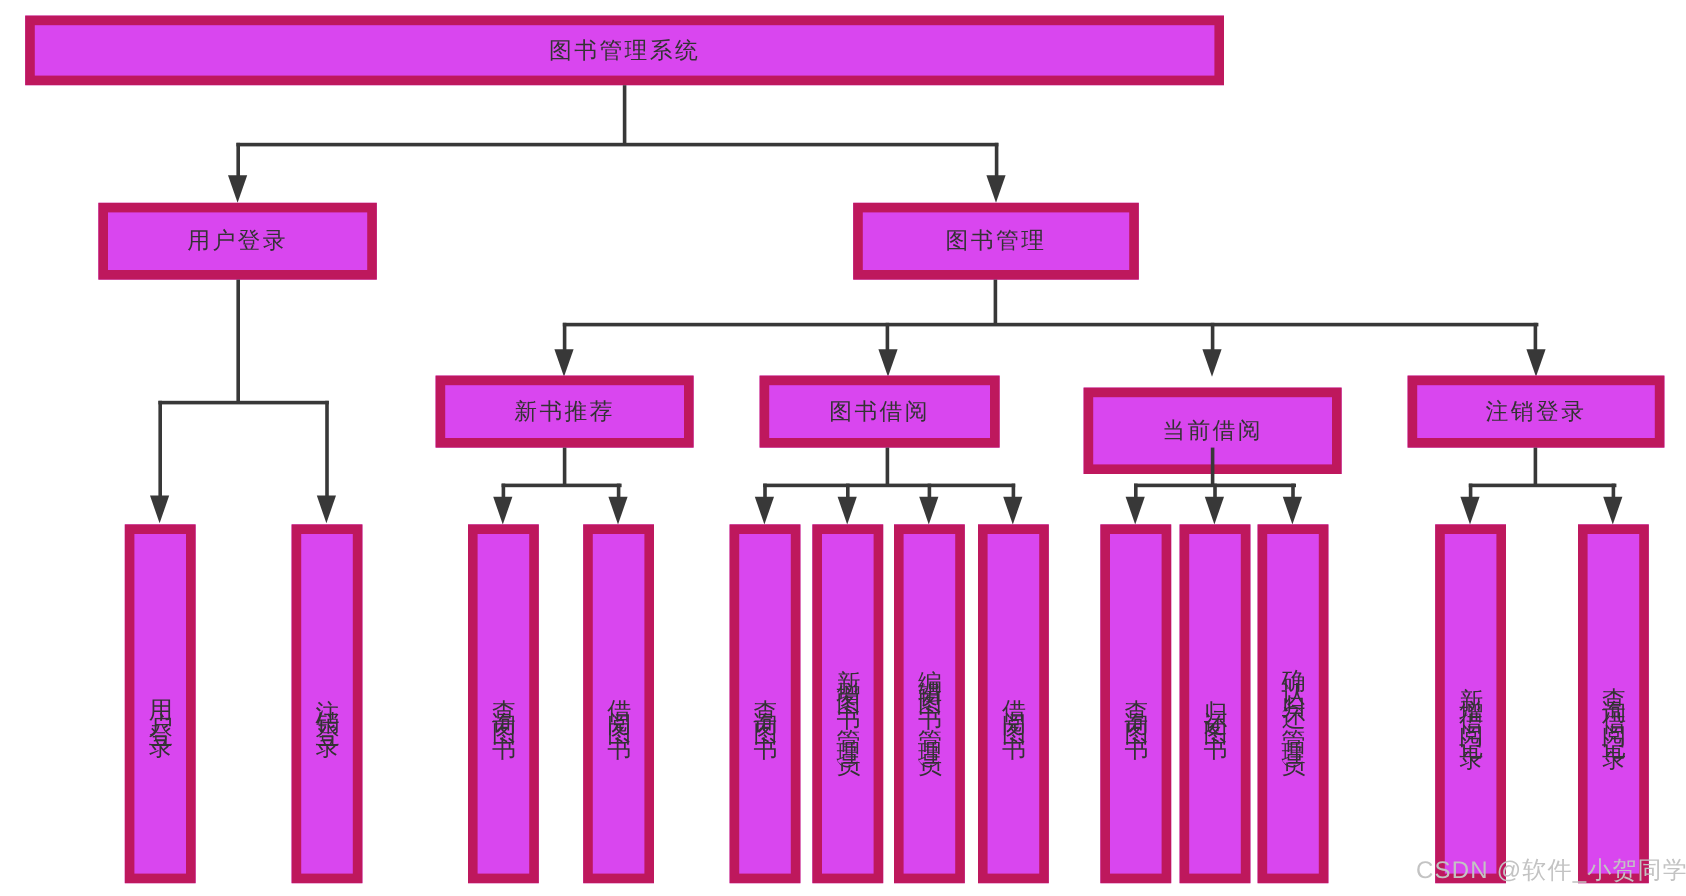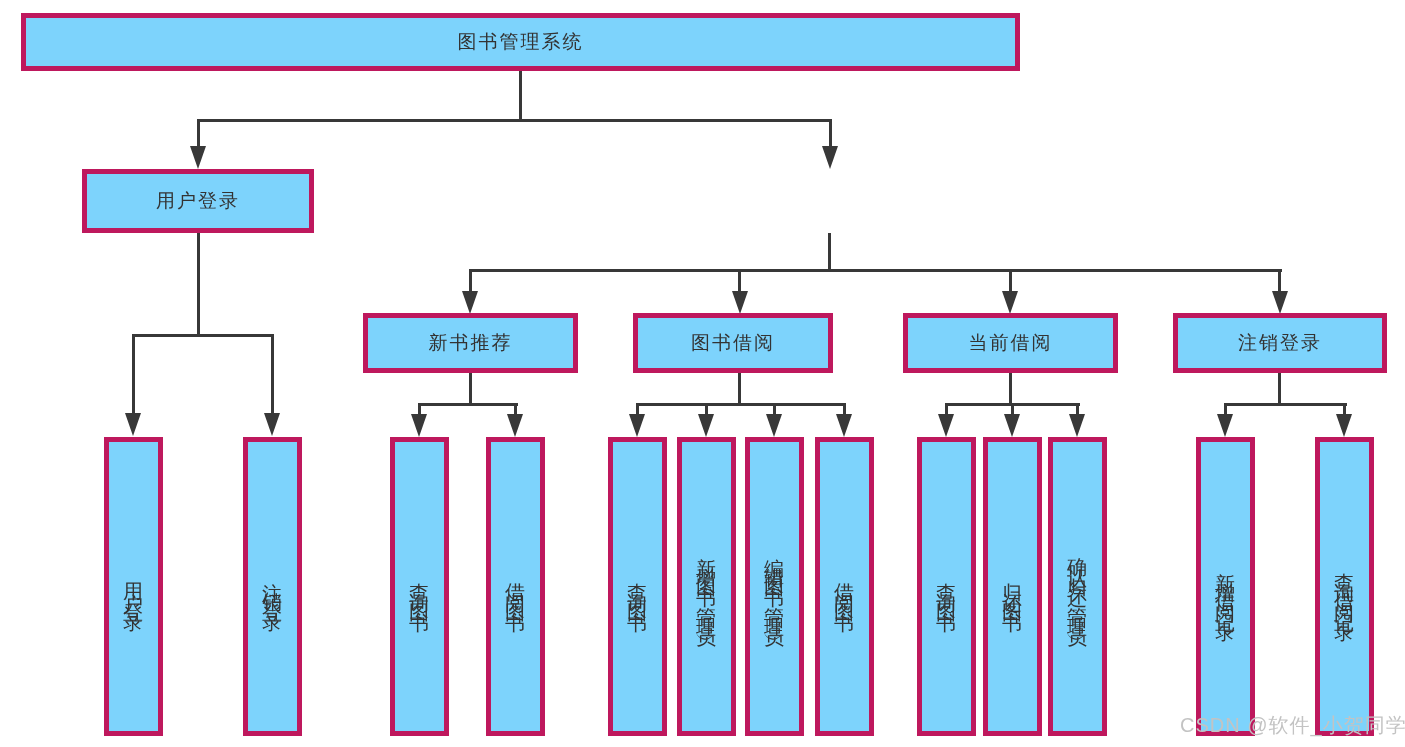--- a/index.html
+++ b/index.html
@@ -6,22 +6,22 @@
   .stage {
     position: relative;
     width: 1405px;
     height: 747px;
     background: #ffffff;
     font-family: "Liberation Sans", sans-serif;
     overflow: hidden;
   }
   .box {
     position: absolute;
-    background: #7dd3fc;
-    border: 5px solid #be185d;
+    background: #d946ef;
+    border: 8px solid #be185d;
     box-sizing: border-box;
     display: flex;
     align-items: center;
     justify-content: center;
     color: #333333;
   }
   .hbox { font-size: 19px; letter-spacing: 2px; }
   .vbox { width: 59px; top: 437px; height: 299px; }
   .vlabel {
     writing-mode: vertical-rl;
@@ -61,20 +61,23 @@
   <div class="line" style="left:519px;top:71px;width:3px;height:50px"></div>
   <div class="line" style="left:197px;top:119px;width:635px;height:3px"></div>
   <div class="line" style="left:197px;top:119px;width:3px;height:30px"></div>
   <div class="arrow" style="left:190px;top:146px"></div>
   <div class="line" style="left:829px;top:119px;width:3px;height:30px"></div>
   <div class="arrow" style="left:822px;top:146px"></div>
 
   <div class="box hbox" style="left:82px;top:169px;width:232px;height:64px">
     <span>用户登录</span>
   </div>
+  <div class="box hbox" style="left:711px;top:169px;width:238px;height:64px">
+    <span>图书管理</span>
+  </div>
 
   <div class="line" style="left:197px;top:233px;width:3px;height:103px"></div>
   <div class="line" style="left:132px;top:334px;width:142px;height:3px"></div>
   <div class="line" style="left:132px;top:334px;width:3px;height:80px"></div>
   <div class="arrow" style="left:125px;top:413px"></div>
   <div class="line" style="left:271px;top:334px;width:3px;height:80px"></div>
   <div class="arrow" style="left:264px;top:413px"></div>
 
   <div class="line" style="left:828px;top:233px;width:3px;height:38px"></div>
   <div class="line" style="left:469px;top:269px;width:813px;height:3px"></div>
@@ -86,21 +89,21 @@
   <div class="arrow" style="left:1002px;top:291px"></div>
   <div class="line" style="left:1278px;top:269px;width:3px;height:24px"></div>
   <div class="arrow" style="left:1272px;top:291px"></div>
 
   <div class="box hbox" style="left:363px;top:313px;width:215px;height:60px">
     <span>新书推荐</span>
   </div>
   <div class="box hbox" style="left:633px;top:313px;width:200px;height:60px">
     <span>图书借阅</span>
   </div>
-  <div class="box hbox" style="left:903px;top:313px;width:215px;height:60px">
+  <div class="box hbox" style="left:903px;top:323px;width:215px;height:72px">
     <span>当前借阅</span>
   </div>
   <div class="box hbox" style="left:1173px;top:313px;width:214px;height:60px">
     <span>注销登录</span>
   </div>
 
   <div class="line" style="left:469px;top:373px;width:3px;height:32px"></div>
   <div class="line" style="left:418px;top:403px;width:100px;height:3px"></div>
   <div class="line" style="left:418px;top:403px;width:3px;height:12px"></div>
   <div class="arrow" style="left:411px;top:414px"></div>

